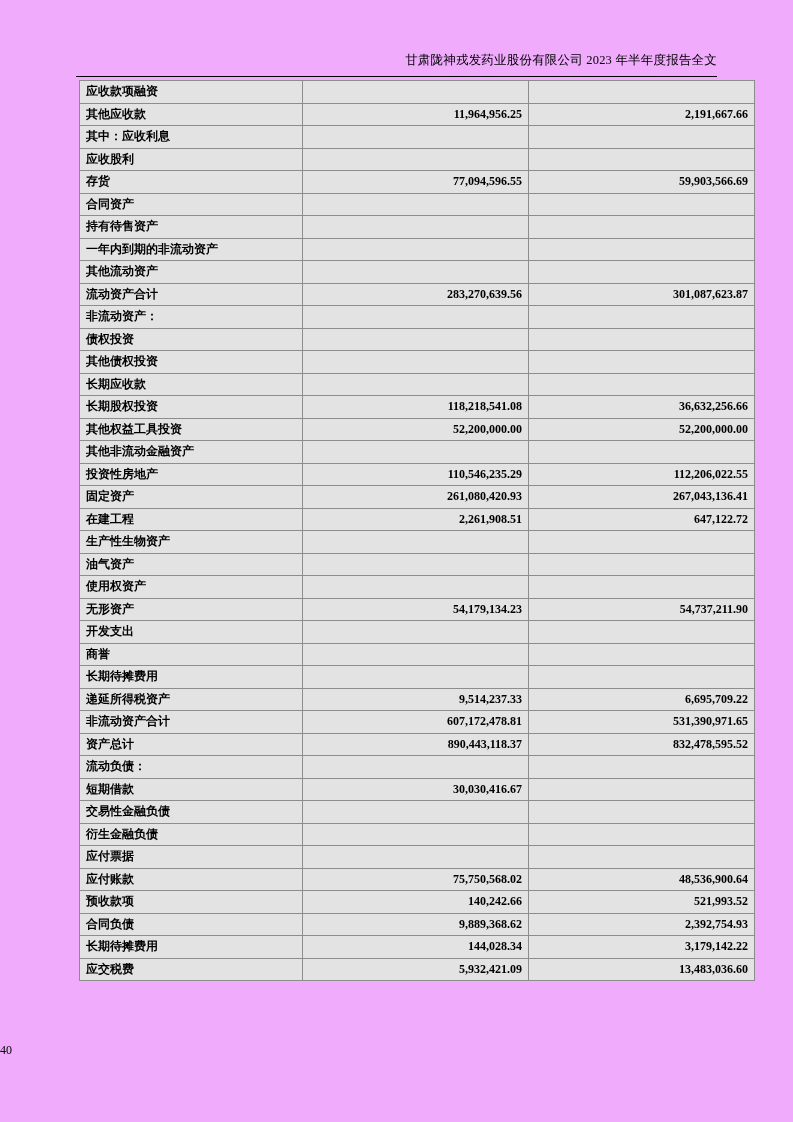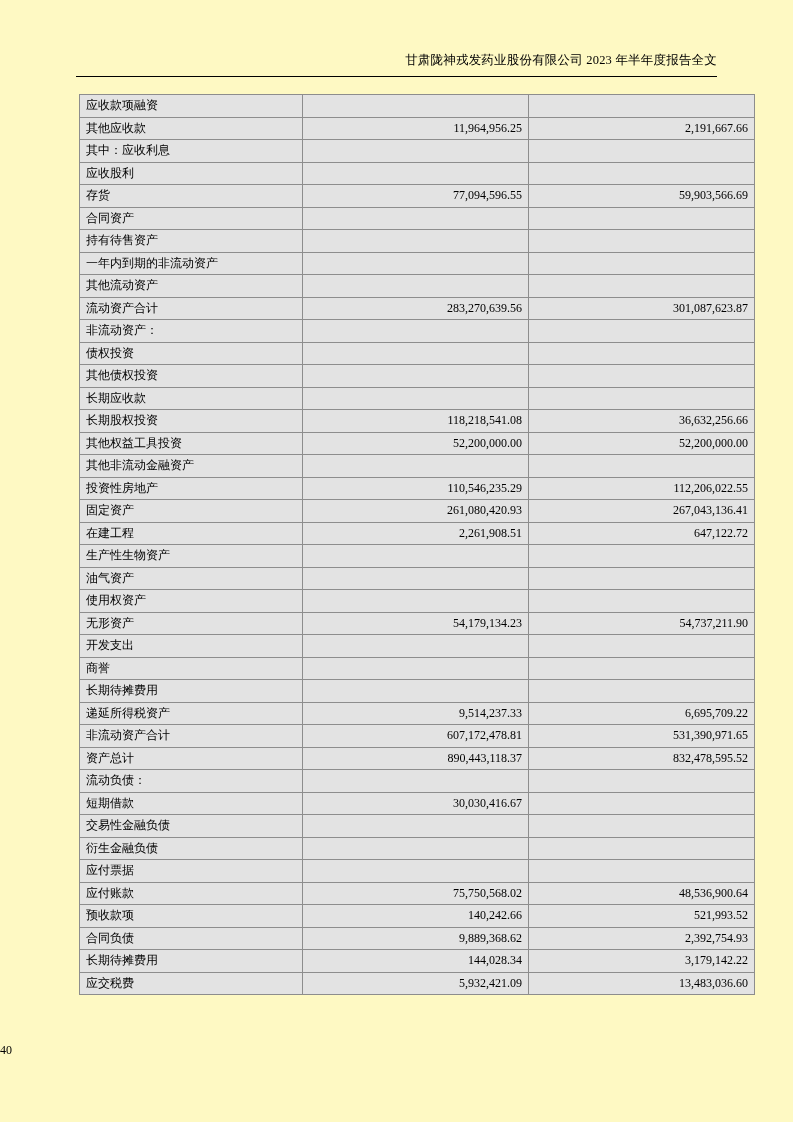--- a/index.html
+++ b/index.html
@@ -9,21 +9,21 @@
   }
   body {
     font-family: "Liberation Serif", "DejaVu Serif", serif;
     color: #000000;
   }
   .page {
     position: relative;
     width: 793px;
     height: 1122px;
     margin: 0 auto;
-    background: #fef9c3;
+    background: #f0abfc;
     box-sizing: border-box;
     overflow: hidden;
   }
   .header {
     position: absolute;
     top: 52px;
     left: 76px;
     right: 76px;
     text-align: right;
     font-size: 12.5px;
@@ -33,23 +33,24 @@
   .header-rule {
     position: absolute;
     top: 76px;
     left: 76px;
     right: 76px;
     border-bottom: 1.2px solid #000;
     height: 0;
   }
   .table-wrap {
     position: absolute;
-    top: 94px;
+    top: 80px;
     left: 79px;
     width: 636px;
+    font-weight: bold;
   }
   table.fin {
     border-collapse: collapse;
     width: 100%;
     table-layout: fixed;
   }
   table.fin td {
     border: 0.8px solid #8d8d8d;
     height: 21.5px;
     padding: 0 6px;

